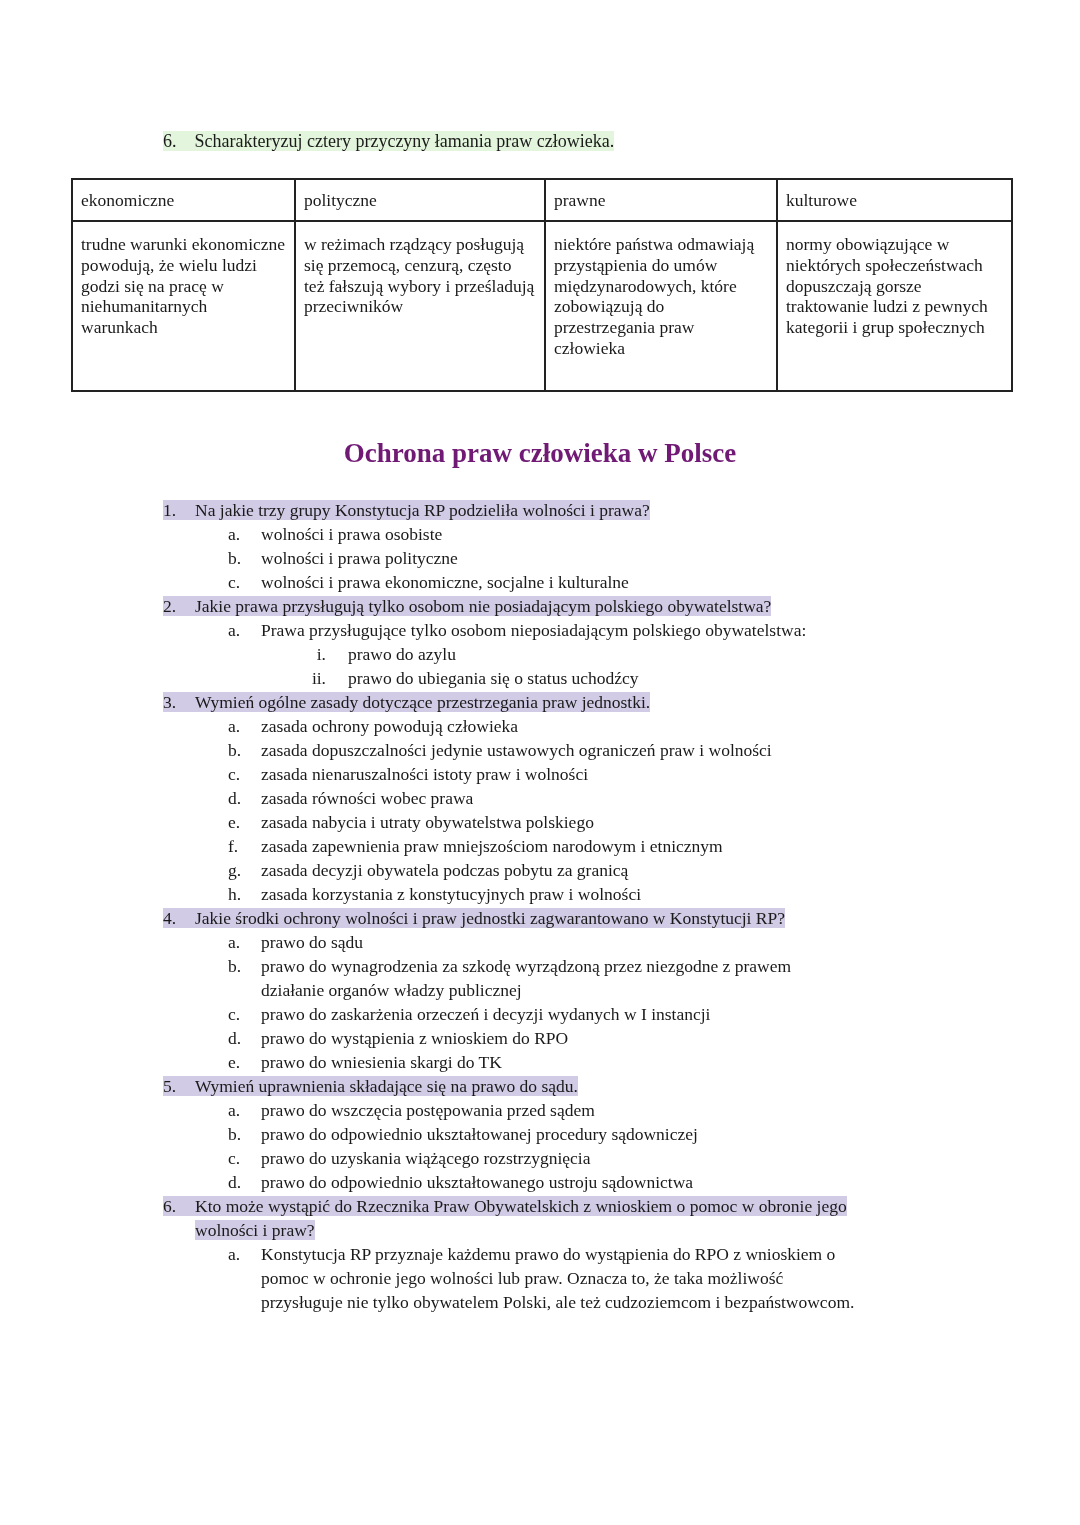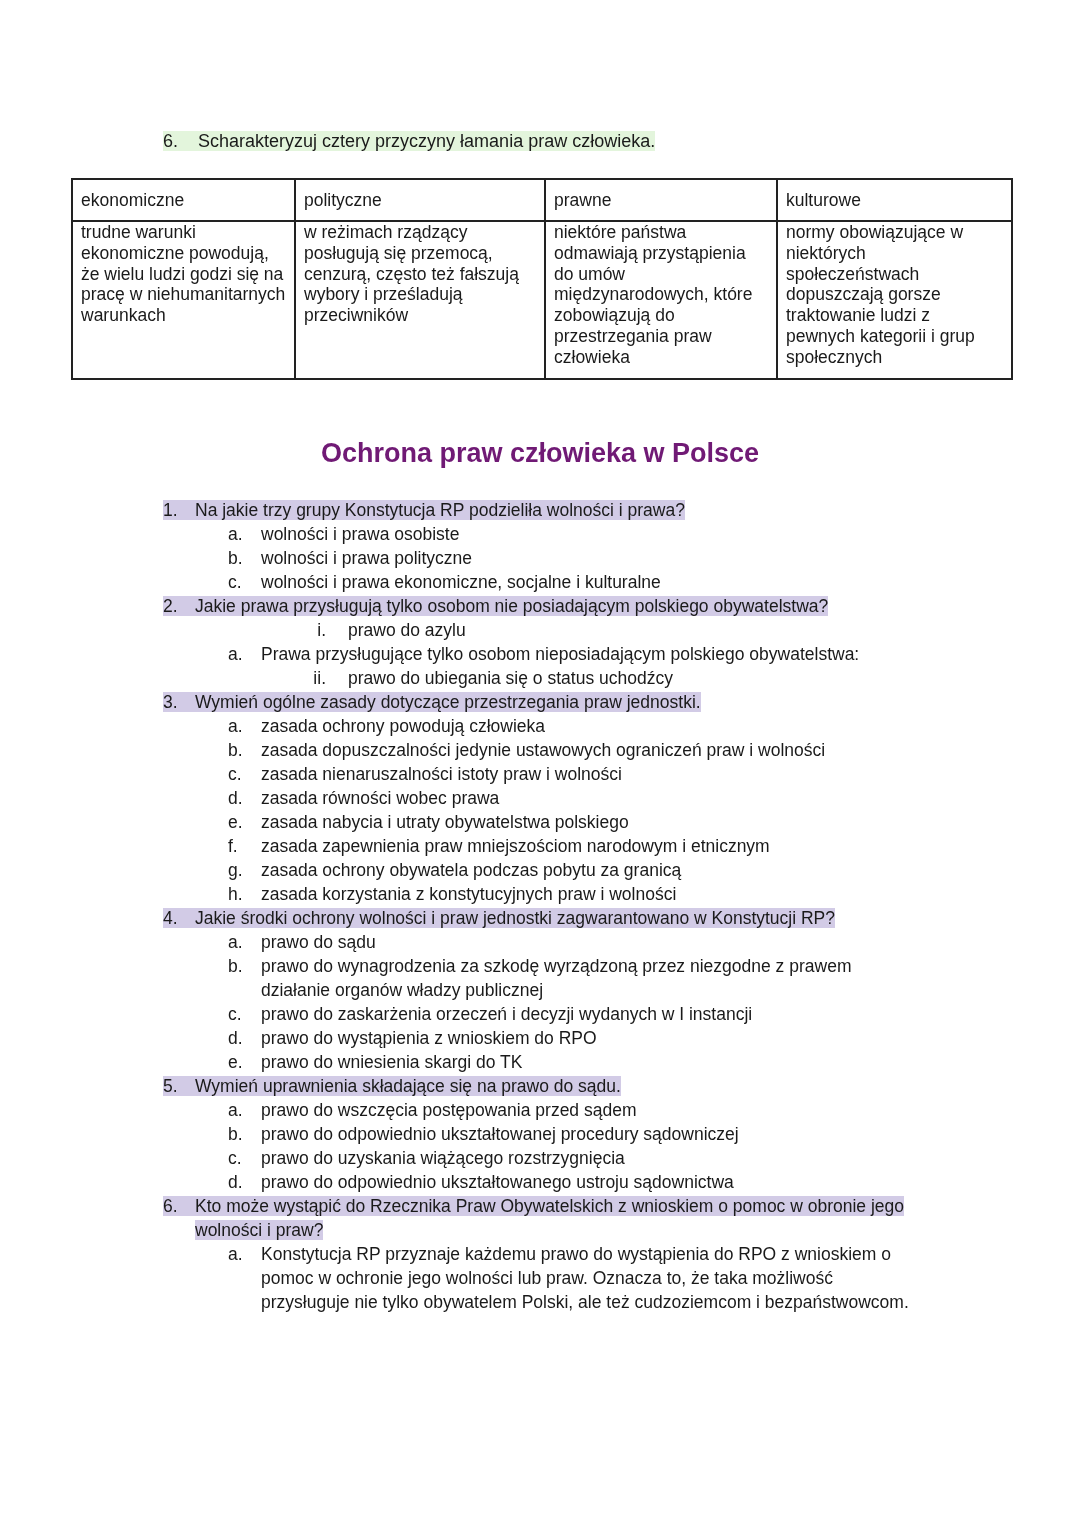--- a/index.html
+++ b/index.html
@@ -1,28 +1,28 @@
 <!DOCTYPE html>
 <html><head>
 <meta charset="utf-8">
 <style>
   html, body { margin: 0; padding: 0; background: #ffffff; }
   body { width: 1080px; height: 1525px; position: relative; overflow: hidden;
          font-family: "Liberation Sans", sans-serif; color: #1a1a1a; }
-  .page { position: absolute; left: 0; top: 0; width: 1080px; height: 1083px; }
+  .page { position: absolute; left: 0; top: 0; width: 1080px; height: 1083px; font-family: Liberation Serif, serif; }
 
   .q6-top { position: absolute; left: 163px; top: 130px; font-size: 18px; line-height: 22px; }
   .hl-green { background: #e3f5dc; }
 
   .causes-table { position: absolute; left: 71px; top: 178px; width: 940px;
                   border-collapse: collapse; table-layout: fixed; }
   .causes-table td { border: 2px solid #222; vertical-align: top; padding: 8px 8px 8px 8px;
                      font-size: 17.5px; line-height: 20.8px; }
   .causes-table tr.head td { height: 24px; padding-top: 10px; padding-bottom: 6px; margin-left: 13px; }
-  .causes-table tr.body td { height: 148px; padding-top: 0; }
+  .causes-table tr.body td { height: 148px; padding-top: 12px; }
 
   .title { position: absolute; left: 0; width: 1080px; top: 436px; text-align: center;
            font-size: 27px; font-weight: bold; line-height: 34px; color: #701a75; }
 
   .list { position: absolute; left: 0; top: 472px; width: 1080px; margin-top: 26px; }
   .row { position: relative; font-size: 17.5px; line-height: 24px; height: 24px; white-space: nowrap; }
   .q { padding-left: 163px; }
   .q .num { display: inline-block; width: 32px; }
   .q .hl { background: #d2cbe6; }
   .a { padding-left: 228px; }
@@ -67,32 +67,32 @@
   <div class="title">Ochrona praw człowieka w Polsce</div>
 
   <div class="list">
 
     <div class="row q"><span class="hl"><span class="num">1.</span><span>Na jakie trzy grupy Konstytucja RP podzieliła wolności i prawa?</span></span></div>
     <div class="row a"><span class="num">a.</span><span>wolności i prawa osobiste</span></div>
     <div class="row a"><span class="num">b.</span><span>wolności i prawa polityczne</span></div>
     <div class="row a"><span class="num">c.</span><span>wolności i prawa ekonomiczne, socjalne i kulturalne</span></div>
 
     <div class="row q"><span class="hl"><span class="num">2.</span><span>Jakie prawa przysługują tylko osobom nie posiadającym polskiego obywatelstwa?</span></span></div>
+    <div class="row a"><span class="num">a.</span><span>Prawa przysługujące tylko osobom nieposiadającym polskiego obywatelstwa:</span></div>
     <div class="row r"><span class="num">i.</span><span style="display:inline-block;width:22px"></span><span>prawo do azylu</span></div>
-    <div class="row a"><span class="num">a.</span><span>Prawa przysługujące tylko osobom nieposiadającym polskiego obywatelstwa:</span></div>
     <div class="row r"><span class="num">ii.</span><span style="display:inline-block;width:22px"></span><span>prawo do ubiegania się o status uchodźcy</span></div>
 
     <div class="row q"><span class="hl"><span class="num">3.</span><span>Wymień ogólne zasady dotyczące przestrzegania praw jednostki.</span></span></div>
     <div class="row a"><span class="num">a.</span><span>zasada ochrony powodują człowieka</span></div>
     <div class="row a"><span class="num">b.</span><span>zasada dopuszczalności jedynie ustawowych ograniczeń praw i wolności</span></div>
     <div class="row a"><span class="num">c.</span><span>zasada nienaruszalności istoty praw i wolności</span></div>
     <div class="row a"><span class="num">d.</span><span>zasada równości wobec prawa</span></div>
     <div class="row a"><span class="num">e.</span><span>zasada nabycia i utraty obywatelstwa polskiego</span></div>
     <div class="row a"><span class="num">f.</span><span>zasada zapewnienia praw mniejszościom narodowym i etnicznym</span></div>
-    <div class="row a"><span class="num">g.</span><span>zasada ochrony obywatela podczas pobytu za granicą</span></div>
+    <div class="row a"><span class="num">g.</span><span>zasada decyzji obywatela podczas pobytu za granicą</span></div>
     <div class="row a"><span class="num">h.</span><span>zasada korzystania z konstytucyjnych praw i wolności</span></div>
 
     <div class="row q"><span class="hl"><span class="num">4.</span><span>Jakie środki ochrony wolności i praw jednostki zagwarantowano w Konstytucji RP?</span></span></div>
     <div class="row a"><span class="num">a.</span><span>prawo do sądu</span></div>
     <div class="row a"><span class="num">b.</span><span>prawo do wynagrodzenia za szkodę wyrządzoną przez niezgodne z prawem</span></div>
     <div class="row cont"><span>działanie organów władzy publicznej</span></div>
     <div class="row a"><span class="num">c.</span><span>prawo do zaskarżenia orzeczeń i decyzji wydanych w I instancji</span></div>
     <div class="row a"><span class="num">d.</span><span>prawo do wystąpienia z wnioskiem do RPO</span></div>
     <div class="row a"><span class="num">e.</span><span>prawo do wniesienia skargi do TK</span></div>
 

